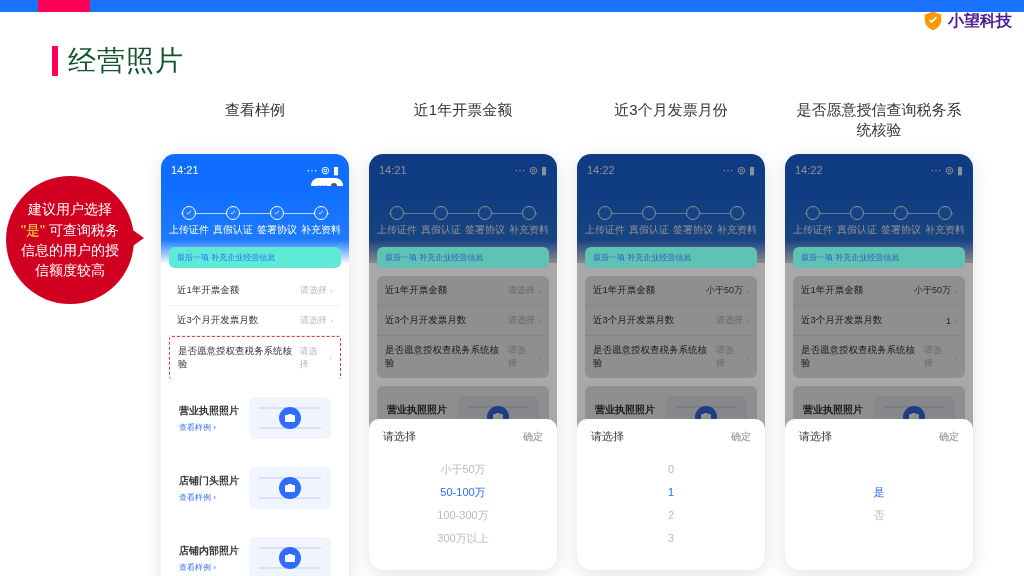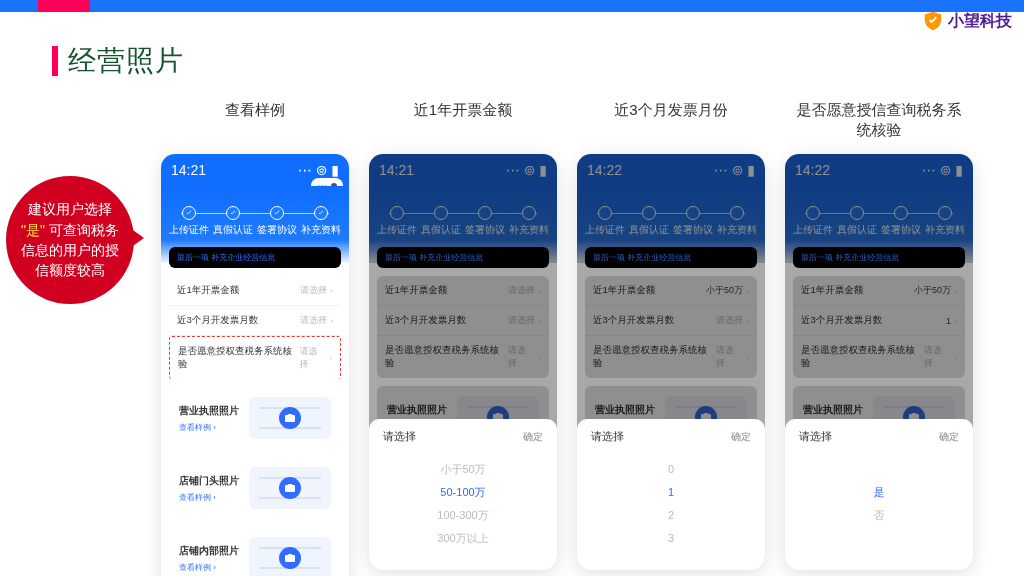--- a/index.html
+++ b/index.html
@@ -18,31 +18,31 @@
   .page-title h1 { font-size: 28px; font-weight: 500; color: #14532d; letter-spacing: 1px; }
 
   .bubble { position: absolute; left: 6px; top: 176px; width: 128px; height: 128px; border-radius: 50%; background: #d10020; color: #fff; font-size: 14px; line-height: 1.45; display: flex; align-items: center; justify-content: center; padding: 14px; text-align: center; }
   .bubble::after { content: ""; position: absolute; right: -10px; top: 52px; width: 0; height: 0; border-left: 14px solid #d10020; border-top: 10px solid transparent; border-bottom: 10px solid transparent; }
   .bubble .quote { color: #ffe14a; }
 
   .col { position: absolute; top: 100px; width: 198px; display: flex; flex-direction: column; align-items: center; }
   .col-title { font-size: 15px; color: #333; margin-bottom: 14px; height: 40px; display:flex; align-items:flex-start; justify-content:center; text-align:center; line-height:1.35; }
 
   .phone { width: 188px; border-radius: 14px; background: #fff; box-shadow: 0 4px 18px rgba(0,0,0,.12); overflow: hidden; position: relative; }
-  .status { height: 20px; background: #0f6dff; color: #fff; font-size: 14px; display:flex; align-items:center; justify-content:space-between; padding: 16px 10px; }
+  .status { height: 20px; background: #0f6dff; color: #fff; font-size: 11px; display:flex; align-items:center; justify-content:space-between; padding: 16px 10px; }
   .pill { position:absolute; right:6px; top:24px; background:#fff; border-radius: 999px; padding:2px 6px; font-size:10px; color:#555; display:flex; gap:4px; align-items:center; }
   .pill .dot { width:6px; height:6px; border-radius:50%; background:#555; }
 
   .stepper { background: linear-gradient(#0f6dff,#1e7bff 70%,#f2f6ff 100%); padding: 20px 6px 26px; display:flex; justify-content:space-around; position:relative; }
   .step { display:flex; flex-direction:column; align-items:center; color:#fff; font-size:10px; gap:3px; z-index:2; }
   .step .circ { width:14px; height:14px; border-radius:50%; border:1.5px solid #fff; display:flex; align-items:center; justify-content:center; background:#1e7bff; }
   .step .circ svg { width:8px; height:8px; }
   .stepline { position:absolute; top:27px; left:20px; right:20px; height:1px; background:rgba(255,255,255,.7); z-index:1; }
 
-  .banner { margin: -16px 8px 0; background:#000000; color:#2f6cff; font-size:8px; border-radius:6px; padding:5px 8px; position:relative; z-index:3; }
+  .banner { margin: -16px 8px 0; background:#5eead4; color:#2f6cff; font-size:8px; border-radius:6px; padding:5px 8px; position:relative; z-index:3; }
 
   .list { margin: 8px 8px; background:#fff; border-radius:6px; }
   .row { border-bottom:1px solid #eef1f5; padding:8px; display:flex; justify-content:space-between; align-items:center; font-size:9.5px; }
   .row:last-child { border-bottom:none; }
   .row .lbl { color:#333; }
   .row .val { color:#bbb; font-size:9px; display:flex; align-items:center; gap:3px; }
   .row .val.has { color:#444; }
   .row .chev { color:#ccc; font-size:9px; }
 
   .highlight-row { border:1.2px dashed #e43a3a; border-radius:3px; }

